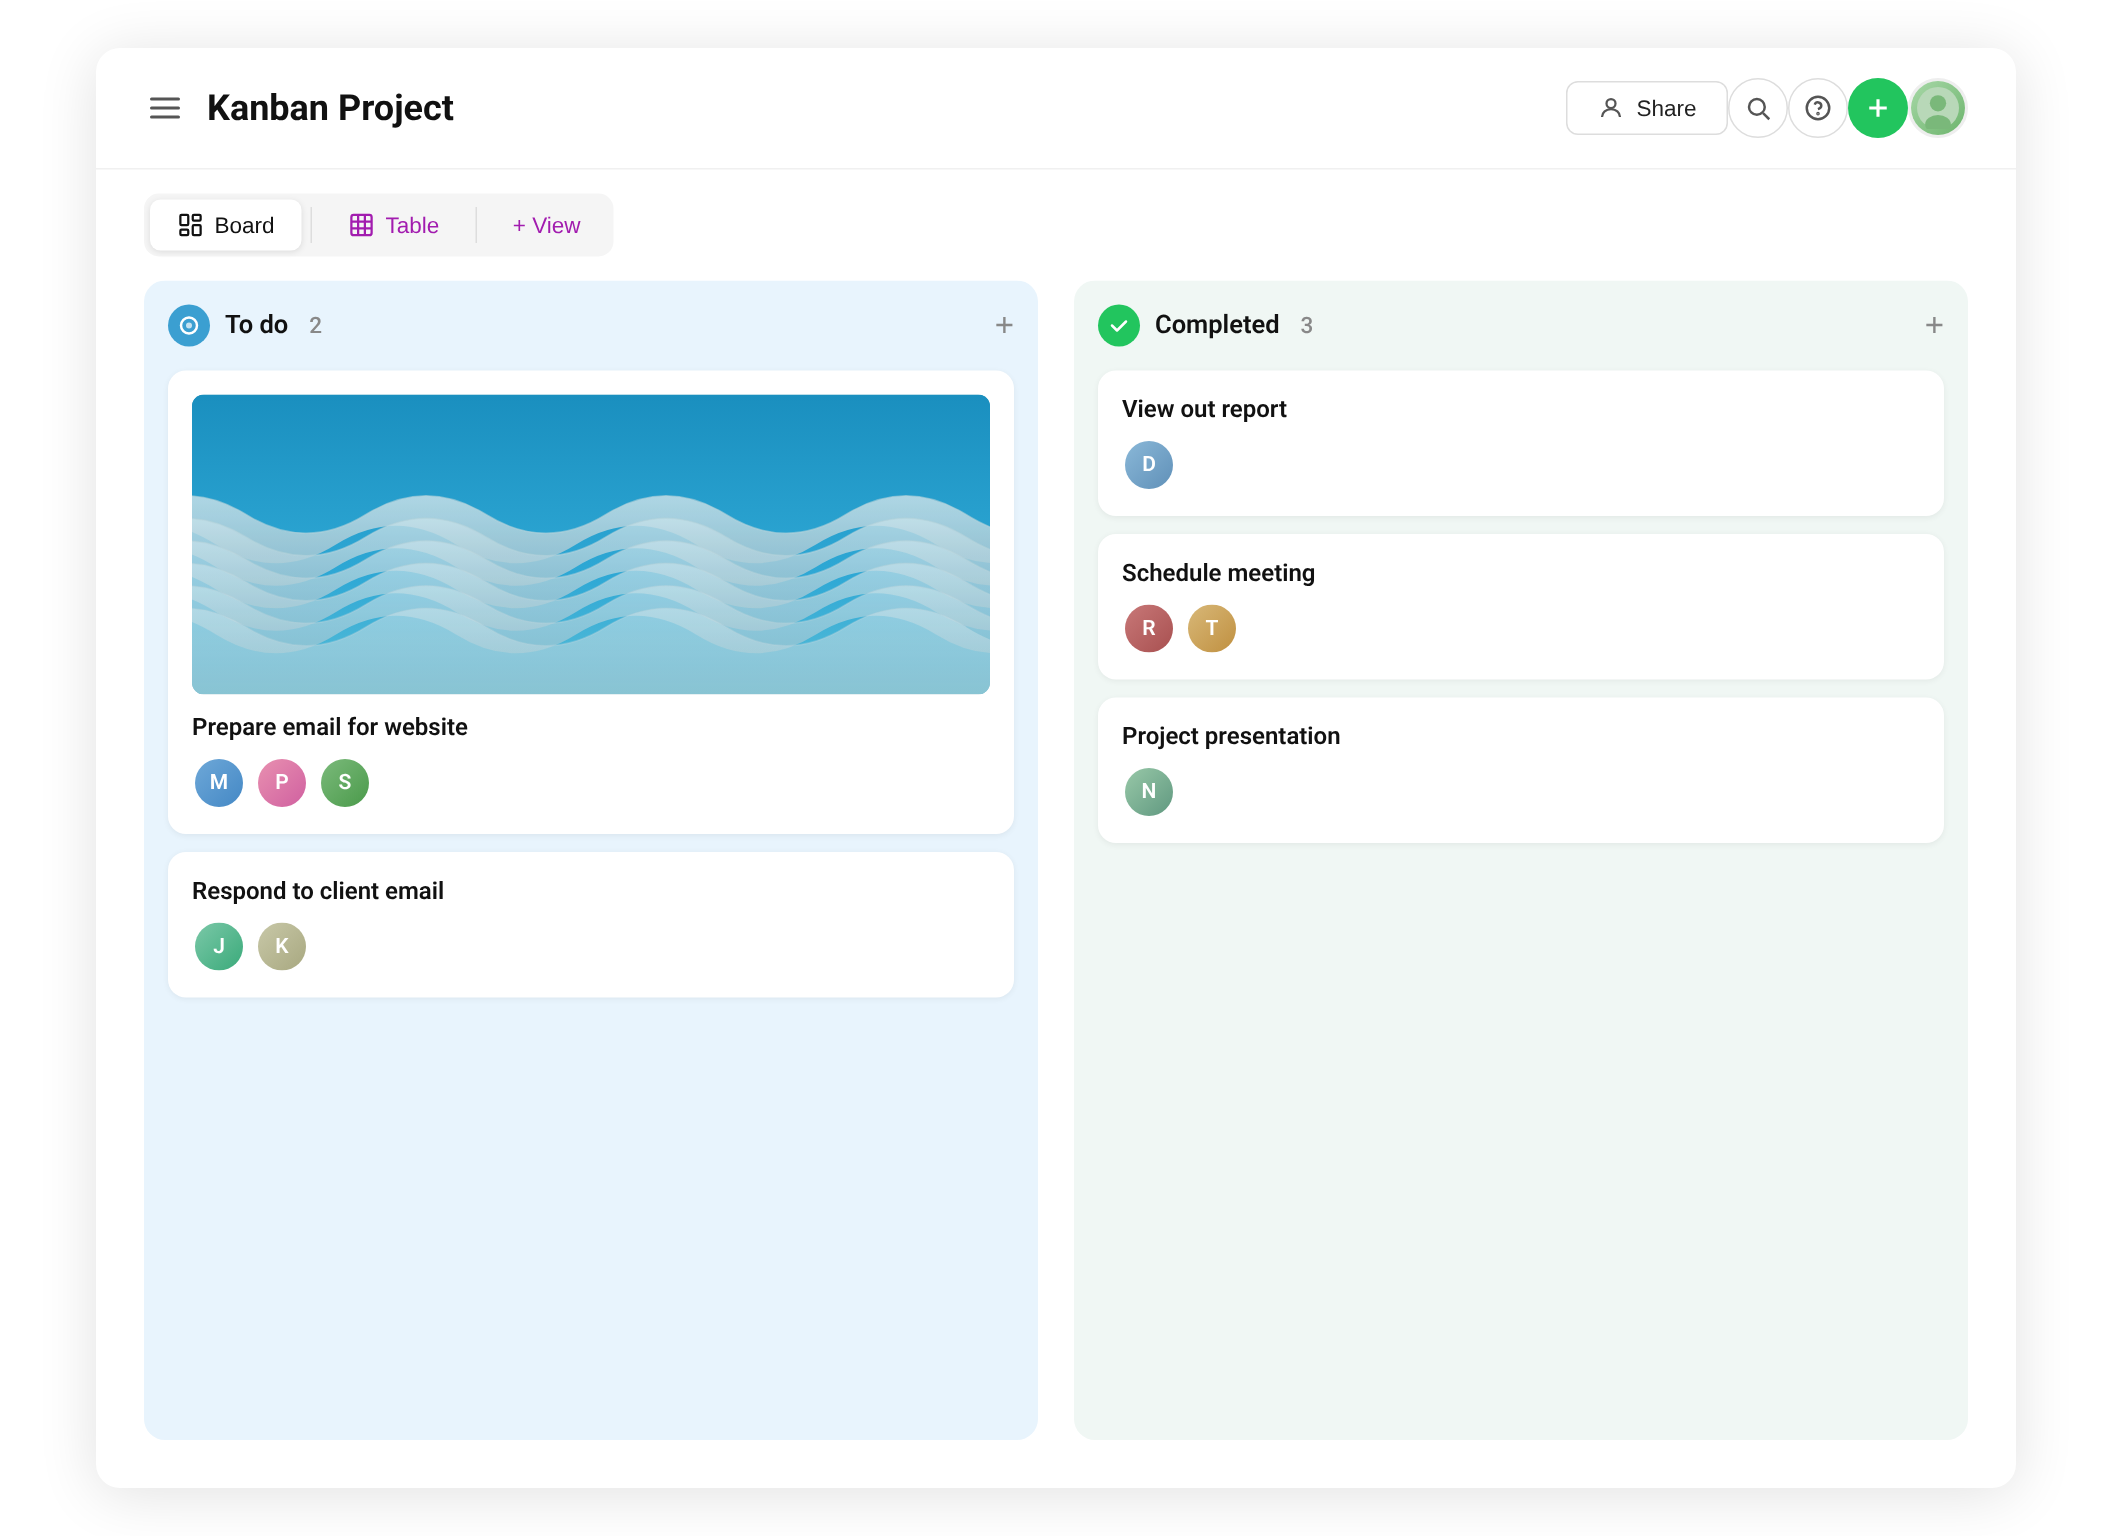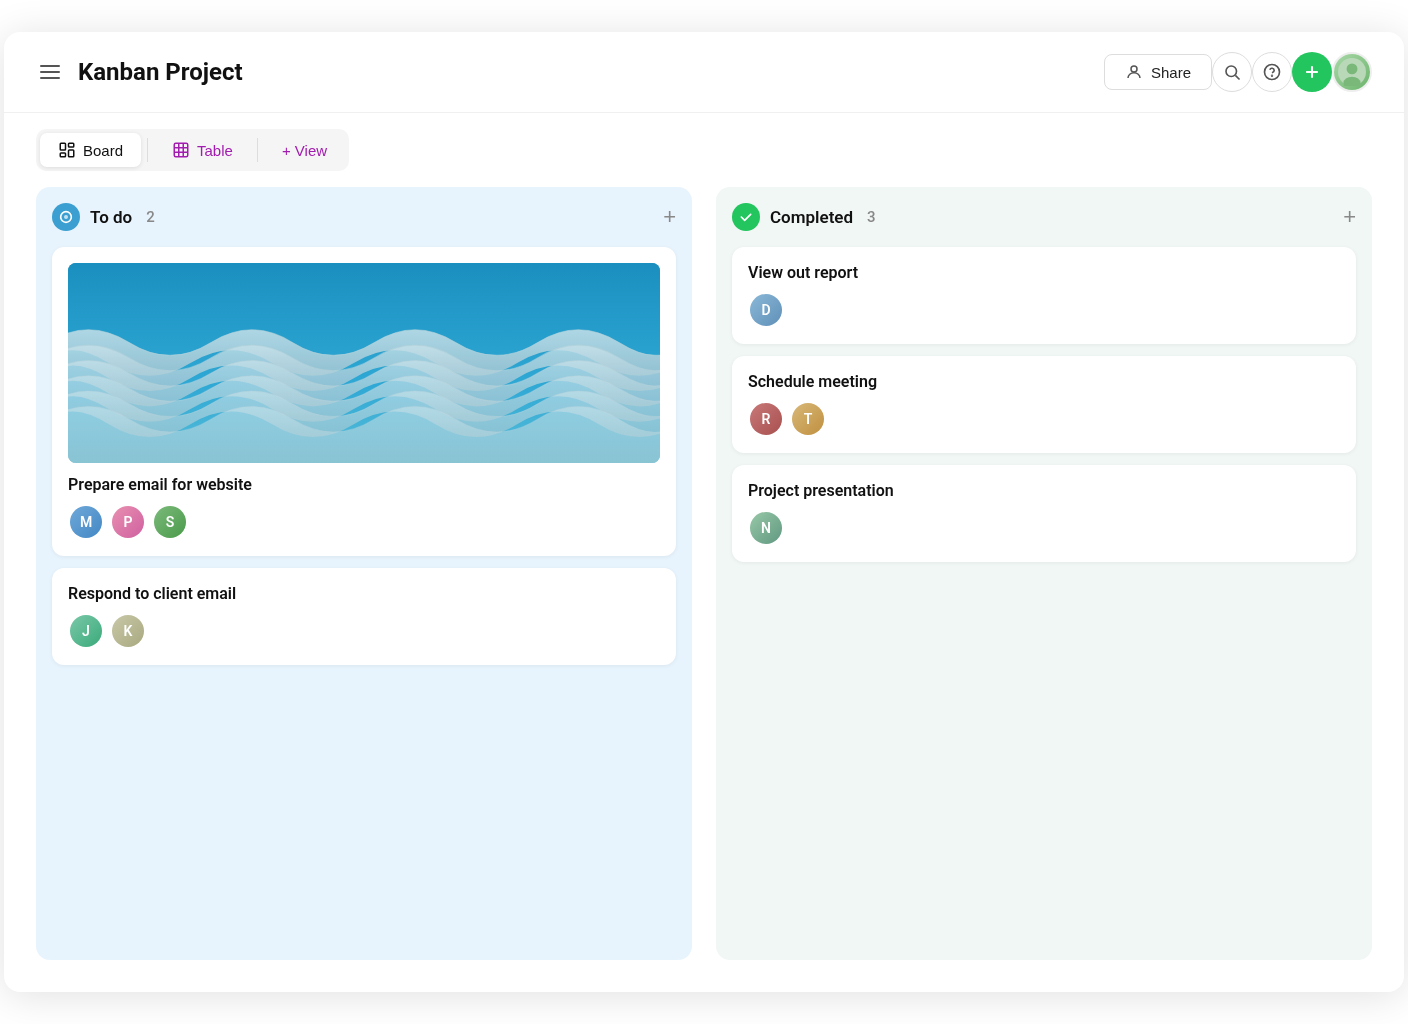--- a/index.html
+++ b/index.html
@@ -7,21 +7,21 @@
       font-family: -apple-system, BlinkMacSystemFont, 'Segoe UI', Roboto, sans-serif;
       background: #fff;
       width: 1408px;
       height: 1024px;
       overflow: hidden;
       display: flex;
       align-items: center;
       justify-content: center;
     }
     .window {
-      width: 1400px;
+      width: 1280px;
       height: 960px;
       background: #fff;
       border-radius: 16px;
       box-shadow: 0 4px 40px rgba(0,0,0,0.12);
       display: flex;
       flex-direction: column;
       overflow: hidden;
     }
     
     .header {

